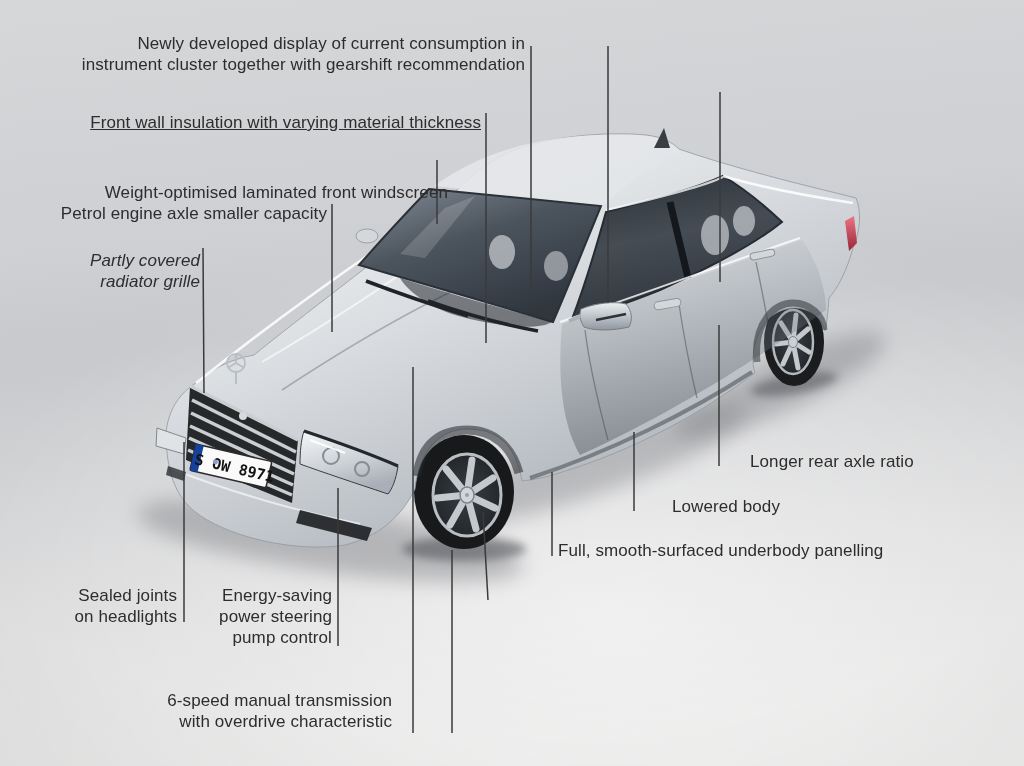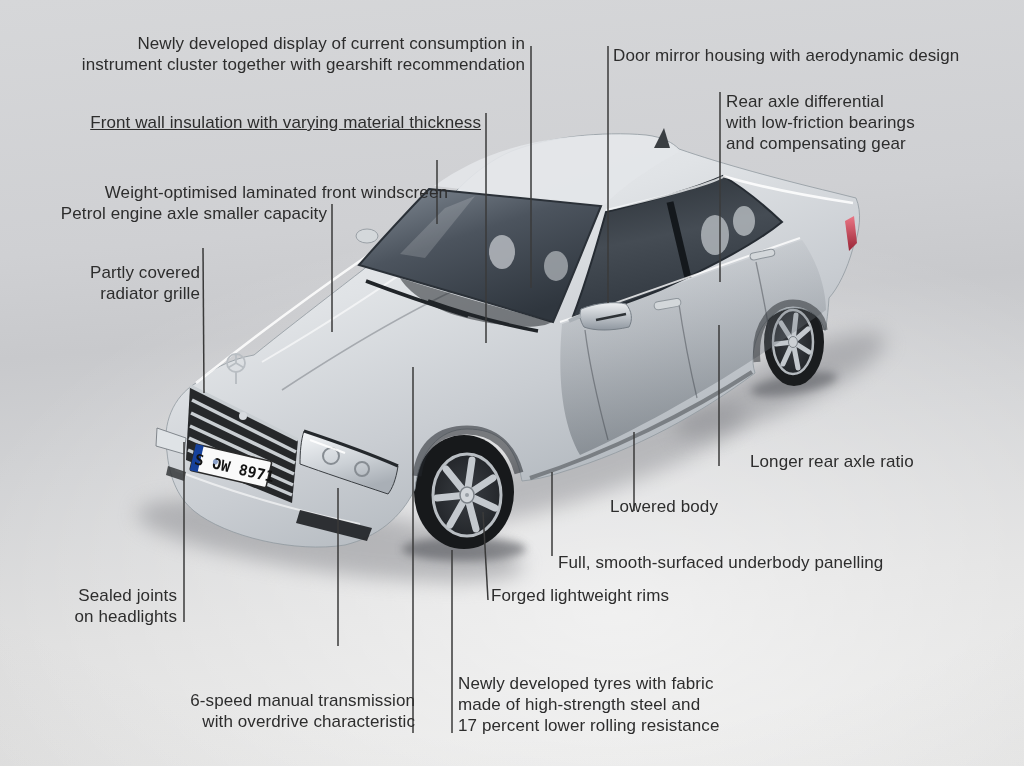--- a/index.html
+++ b/index.html
@@ -242,31 +242,26 @@
     <line x1="338" y1="488" x2="338" y2="646"></line>
     <line x1="413" y1="367" x2="413" y2="733"></line>
   </g>
 </svg>
 
 <div class="label r" style="right:499px;top:33px;">Newly developed display of current consumption in
 instrument cluster together with gearshift recommendation</div>
 <div class="label r" style="right:543px;top:112px;text-decoration:underline;">Front wall insulation with varying material thickness</div>
 <div class="label r" style="right:576px;top:159px;margin-top:23px;">Weight-optimised laminated front windscreen</div>
 <div class="label r" style="right:697px;top:203px;">Petrol engine axle smaller capacity</div>
-<div class="label r" style="right:824px;top:262px;">Partly covered
+<div class="label r" style="right:824px;top:250px;font-style:italic;">Partly covered
 radiator grille</div>
-<div class="label" style="left:613px;top:45px;">Door mirror housing with aerodynamic design</div>
-<div class="label" style="left:726px;top:91px;">Rear axle differential
-with low-friction bearings
-and compensating gear</div>
 <div class="label" style="left:726px;top:451px;margin-left:24px;">Longer rear axle ratio</div>
-<div class="label" style="left:610px;top:496px;">Lowered body</div>
-<div class="label" style="left:558px;top:552px;">Full, smooth-surfaced underbody panelling</div>
-<div class="label" style="left:491px;top:585px;">Forged lightweight rims</div>
-<div class="label" style="left:458px;top:673px;">Newly developed tyres with fabric
-made of high-strength steel and
-17 percent lower rolling resistance</div>
+<div class="label" style="left:672px;top:496px;">Lowered body</div>
+<div class="label" style="left:558px;top:540px;">Full, smooth-surfaced underbody panelling</div>
 <div class="label r" style="right:847px;top:585px;margin-left:48px;">Sealed joints
 on headlights</div>
-<div class="label r" style="right:609px;top:690px;">6-speed manual transmission
+<div class="label r" style="right:692px;top:585px;">Energy-saving
+power steering
+pump control</div>
+<div class="label r" style="right:632px;top:690px;">6-speed manual transmission
 with overdrive characteristic</div>
 
 </div>
 
 </body></html>

